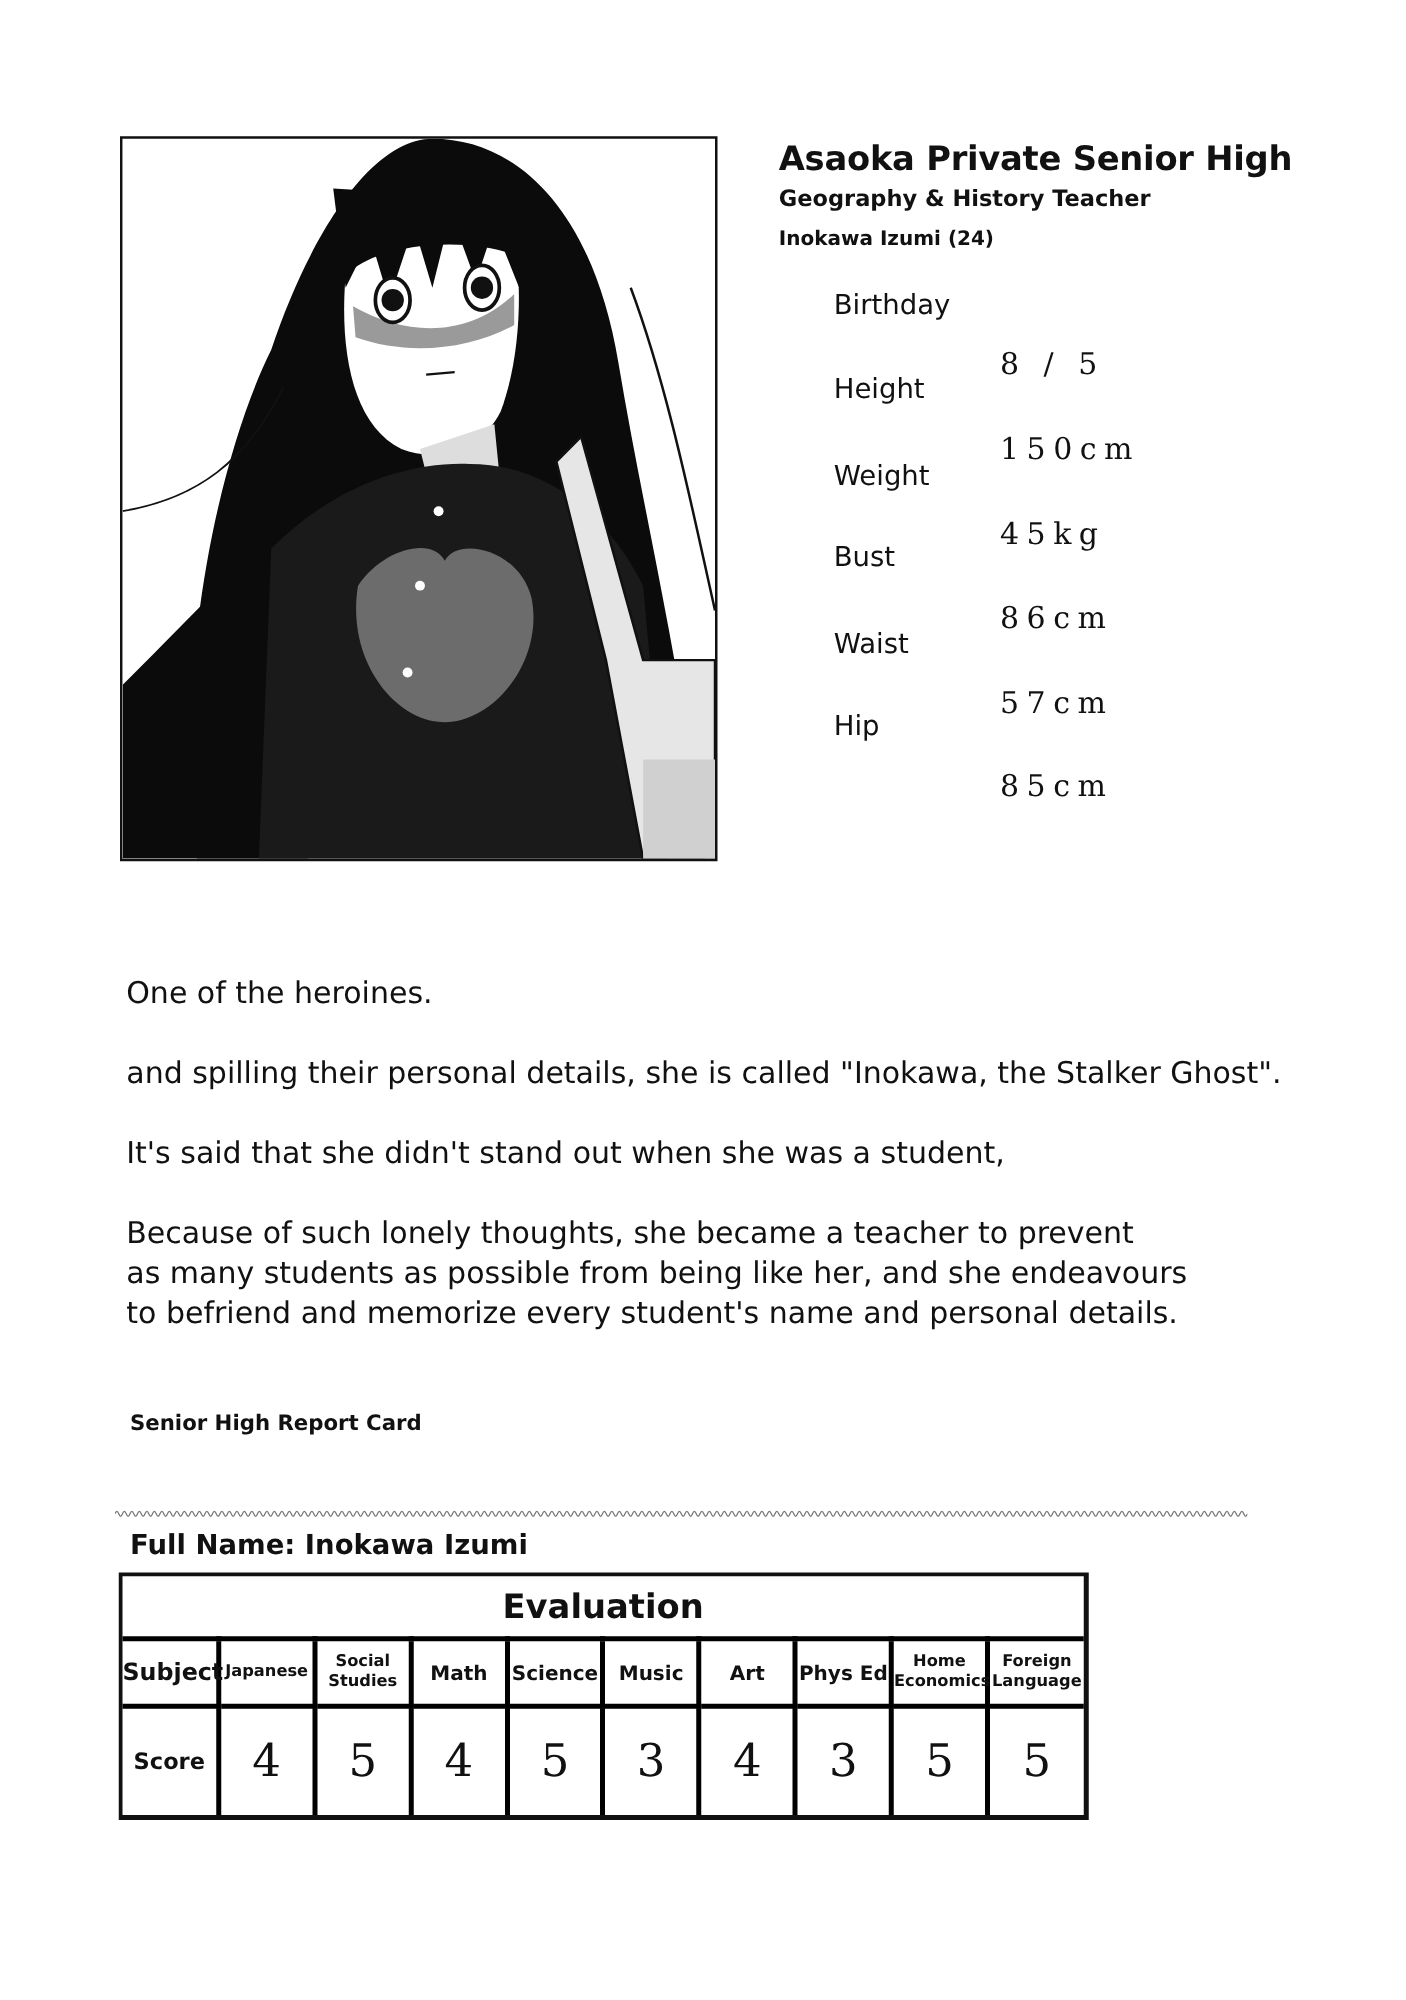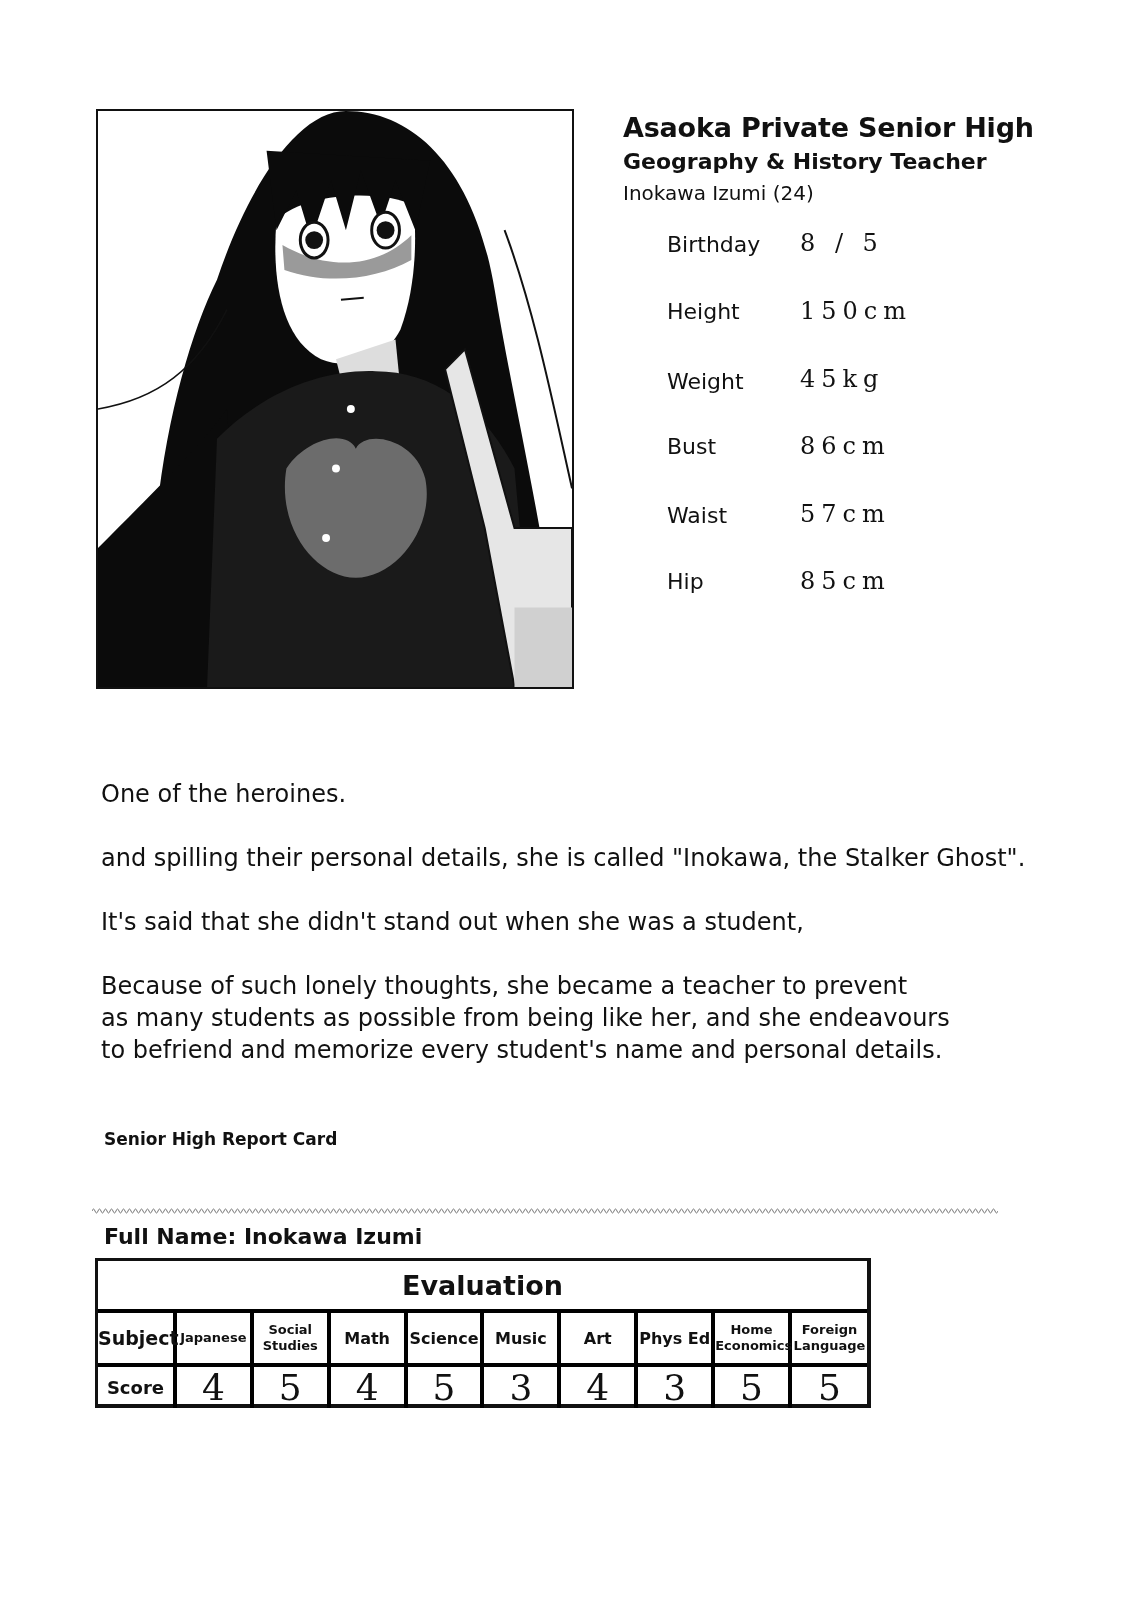--- a/index.html
+++ b/index.html
@@ -2,30 +2,30 @@
 <html><head>
 <meta charset="utf-8">
 <style>
   html, body { margin:0; padding:0; background:#fff; }
   body { width:1125px; height:1600px; position:relative; overflow:hidden; color:#111;
          font-family:"DejaVu Sans", sans-serif; }
   .abs { position:absolute; }
   .portrait { left:96px; top:109px; width:478px; height:580px; border:2px solid #111; box-sizing:border-box; overflow:hidden; background:#fff; }
   .portrait svg { width:100%; height:100%; display:block; }
   .school { left:623px; top:112px; font-weight:bold; font-size:27px; letter-spacing:-0.2px; }
-  .role { left:623px; top:149px; font-weight:bold; font-size:22px; }
-  .name { left:623px; top:181px; font-weight:normal; font-size:20px; }
+  .role { left:623px; top:149px; font-weight:bold; font-size:18px; }
+  .name { left:623px; top:181px; font-weight:bold; font-size:16px; }
   .stat-label { left:622px; font-size:22px;margin-left:45px; }
-  .stat-value { left:800px; font-family:"DejaVu Serif", serif; font-size:24px; letter-spacing:6px; }
+  .stat-value { left:800px; font-family:"DejaVu Serif", serif; font-size:24px; letter-spacing:6px;margin-top:48px; }
   .bio { left:101px; top:778px; width:960px; font-size:24px; line-height:32px; }
   .bio p { margin:0 0 32px 0; }
   .rc-title { left:104px; top:1129px; font-weight:bold; font-size:17px; }
   .wavy { left:92px; top:1207px; width:906px; height:8px; }
   .fullname { left:104px; top:1224px; font-weight:bold; font-size:22px; }
-  .report { left:95px; top:1258px; width:776px; height:150px; border:3px solid #111; border-right-width:4px; border-bottom-width:4px; box-sizing:border-box; }
+  .report { left:95px; top:1258px; width:776px; height:198px; border:3px solid #111; border-right-width:4px; border-bottom-width:4px; box-sizing:border-box; }
   .report table { border-collapse:collapse; width:100%; height:100%; table-layout:fixed; }
   .report td { border:4px solid #000000; text-align:center; vertical-align:middle; padding:0; font-weight:bold; }
   .report tr:first-child td { border-top:none; }
   .report td:first-child { border-left:none; }
   .report td:last-child { border-right:none; }
   .report tr:last-child td { border-bottom:none; }
   .eval { font-size:27px; height:48px; }
   .subj-row td { height:50px; font-size:16px; line-height:17px; }
   .subj-row td.small { font-size:13px; line-height:16px; }
   .subj-row td.head { font-size:19px; }

